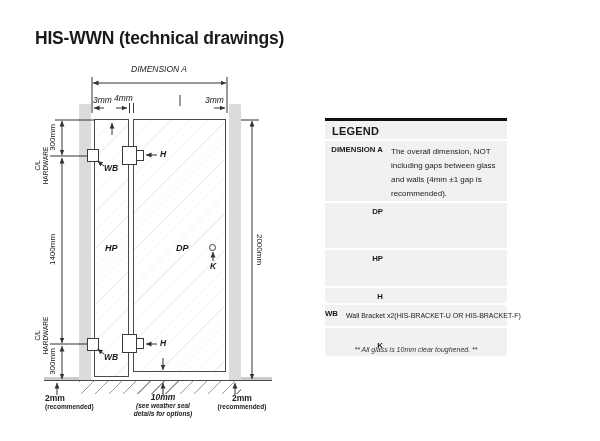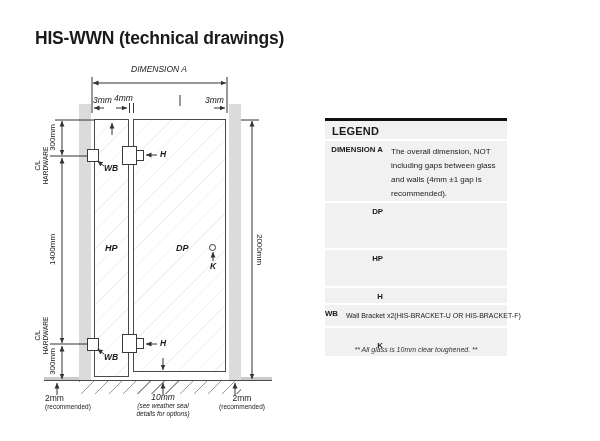--- a/index.html
+++ b/index.html
@@ -53,21 +53,21 @@
   .clh-top { left: 18px; top: 158px; width: 46px; }
   .clh-bot { left: 18px; top: 328px; width: 46px; }
   .hp-label { left: 105px; top: 243px; font-size: 9px; }
   .dp-label { left: 176px; top: 243px; font-size: 9px; }
   .wb-label-top { left: 104px; top: 163px; font-size: 8.5px; }
   .wb-label-bot { left: 104px; top: 352px; font-size: 8.5px; }
   .h-label-top  { left: 160px; top: 149px; font-size: 8.5px; }
   .h-label-bot  { left: 160px; top: 338px; font-size: 8.5px; }
   .k-label      { left: 210px; top: 261px; font-size: 8.5px; }
 
-  .bnote { position: absolute; top: 394px; line-height: 9px; }
+  .bnote { position: absolute; top: 394px; line-height: 9px; font-weight: bold; }
   .bnote .val { font-size: 8.5px; }
   .bnote .sub { font-size: 6.5px; line-height: 7.5px; white-space: pre-line; }
   .bnote-left   { left: 45px;  width: 62px; }
   .bnote-center { left: 118px; top: 393px; width: 90px; text-align: center; font-style: italic; }
   .bnote-right  { left: 210px; width: 64px; text-align: center; }
 
   
   .legend { left: 325px; top: 118px; width: 182px; background: #f1f1f1; }
   .legend-topbar { height: 2.5px; background: #111; }
   .legend-header { height: 18px; padding: 4px 0 0 7px; font-size: 11px; font-weight: bold; letter-spacing: 0.2px; }

